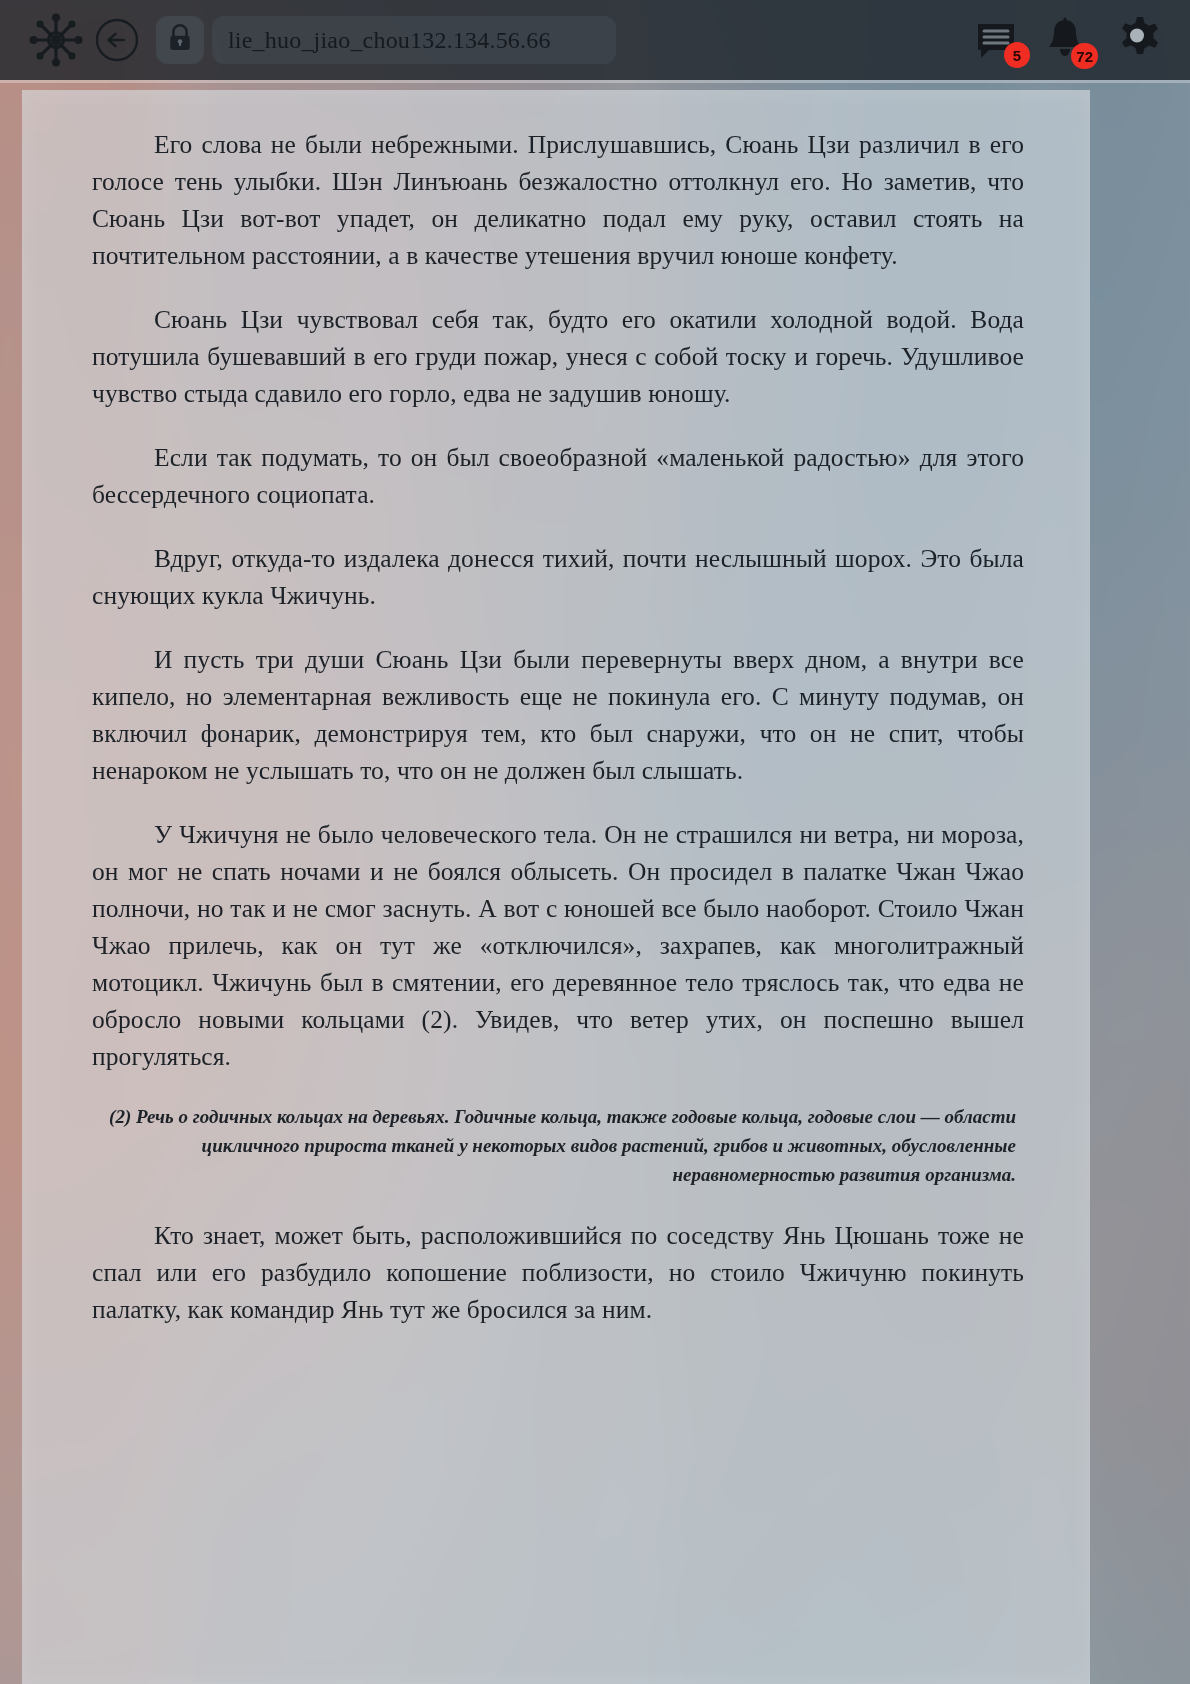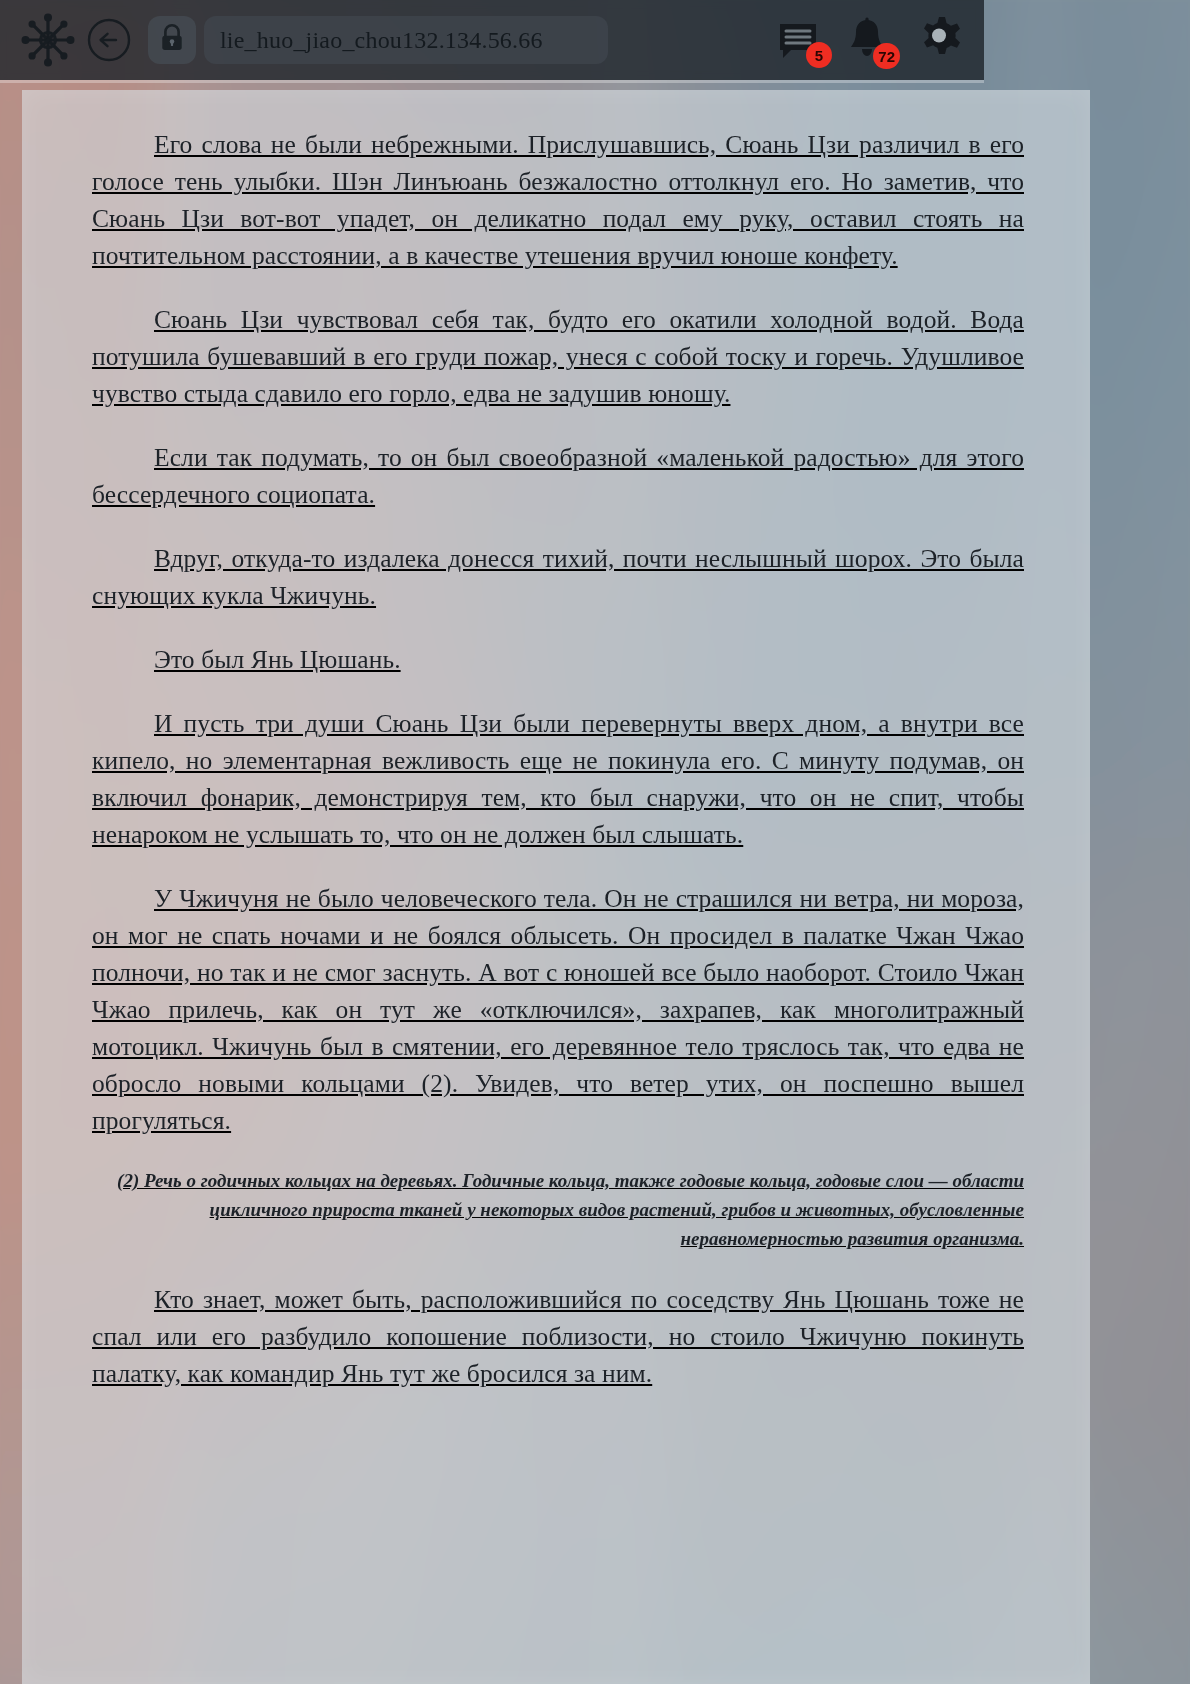--- a/index.html
+++ b/index.html
@@ -46,27 +46,27 @@
     position: absolute;
     left: -4%; top: 2%; width: 22%; height: 96%;
     background: linear-gradient(180deg, rgba(198,132,116,0.45), rgba(186,142,132,0.18) 45%, rgba(196,146,134,0.38));
     filter: blur(30px);
   }
 
   
   #toolbar {
     position: absolute;
     top: 0; left: 0;
-    width: 984px;
+    width: 1190px;
     height: 80px;
     z-index: 40;
     background: rgba(28,34,40,0.80);
     display: flex;
     align-items: center;
-    padding: 0 20px;
+    padding: 0 28px;
     backdrop-filter: blur(4px);
   }
   #toolbar::after {
     content: "";
     position: absolute;
     left: 0; right: 0; bottom: -3px;
     height: 3px;
     background: rgba(255,255,255,0.30);
   }
 
@@ -136,42 +136,41 @@
     position: absolute;
     left: 22px;
     top: 90px;
     width: 1068px;
     height: 1594px;
     z-index: 20;
     background: rgba(216,223,228,0.58);
     box-shadow: 0 0 26px rgba(255,255,255,0.12) inset;
     padding: 36px 66px 0 70px;
     overflow: hidden;
-    text-decoration: underline;
   }
 
   p.para {
     font-size: 25.5px;
     line-height: 37px;
     color: #1d2228;
     text-align: justify;
     text-indent: 62px;
     margin-bottom: 27px;
     letter-spacing: .1px;
   }
   p.para.no-indent { text-indent: 0; }
 
   p.footnote {
     font-size: 19px;
     line-height: 29px;
     font-style: italic;
     font-weight: bold;
     color: #1d2228;
     text-align: right;
-    margin: 22px 0 28px 0;
+    margin: 22px 8px 28px 0;
     padding-left: 14px;
   }
 </style>
 </head>
 <body>
 
 <div id="bg-art">
   <div class="warm"></div>
   <div class="streak s1"></div>
   <div class="streak s2"></div>
@@ -273,21 +272,20 @@
     </span>
   </div>
 </div>
 
 <div id="reader-page">
 
   <p class="para">Его слова не были небрежными. Прислушавшись, Сюань Цзи различил в его голосе тень улыбки. Шэн Линъюань безжалостно оттолкнул его. Но заметив, что Сюань Цзи вот-вот упадет, он деликатно подал ему руку, оставил стоять на почтительном расстоянии, а в качестве утешения вручил юноше конфету.</p>
   <p class="para">Сюань Цзи чувствовал себя так, будто его окатили холодной водой. Вода потушила бушевавший в его груди пожар, унеся с собой тоску и горечь. Удушливое чувство стыда сдавило его горло, едва не задушив юношу.</p>
   <p class="para">Если так подумать, то он был своеобразной «маленькой радостью» для этого бессердечного социопата.</p>
   <p class="para">Вдруг, откуда-то издалека донесся тихий, почти неслышный шорох. Это была снующих кукла Чжичунь.</p>
-  <p class="para">Это был Янь Цюшань.</p>
   <p class="para">И пусть три души Сюань Цзи были перевернуты вверх дном, а внутри все кипело, но элементарная вежливость еще не покинула его. С минуту подумав, он включил фонарик, демонстрируя тем, кто был снаружи, что он не спит, чтобы ненароком не услышать то, что он не должен был слышать.</p>
 
 
   <p class="para">У Чжичуня не было человеческого тела. Он не страшился ни ветра, ни мороза, он мог не спать ночами и не боялся облысеть. Он просидел в палатке Чжан Чжао полночи, но так и не смог заснуть. А вот с юношей все было наоборот. Стоило Чжан Чжао прилечь, как он тут же «отключился», захрапев, как многолитражный мотоцикл. Чжичунь был в смятении, его деревянное тело тряслось так, что едва не обросло новыми кольцами (2). Увидев, что ветер утих, он поспешно вышел прогуляться.</p>
 
   <p class="footnote">(2) Речь о годичных кольцах на деревьях. Годичные кольца, также годовые кольца, годовые слои — области цикличного прироста тканей у некоторых видов растений, грибов и животных, обусловленные неравномерностью развития организма.</p>
 
   <p class="para">Кто знает, может быть, расположившийся по соседству Янь Цюшань тоже не спал или его разбудило копошение поблизости, но стоило Чжичуню покинуть палатку, как командир Янь тут же бросился за ним.</p>
 
 </div>

